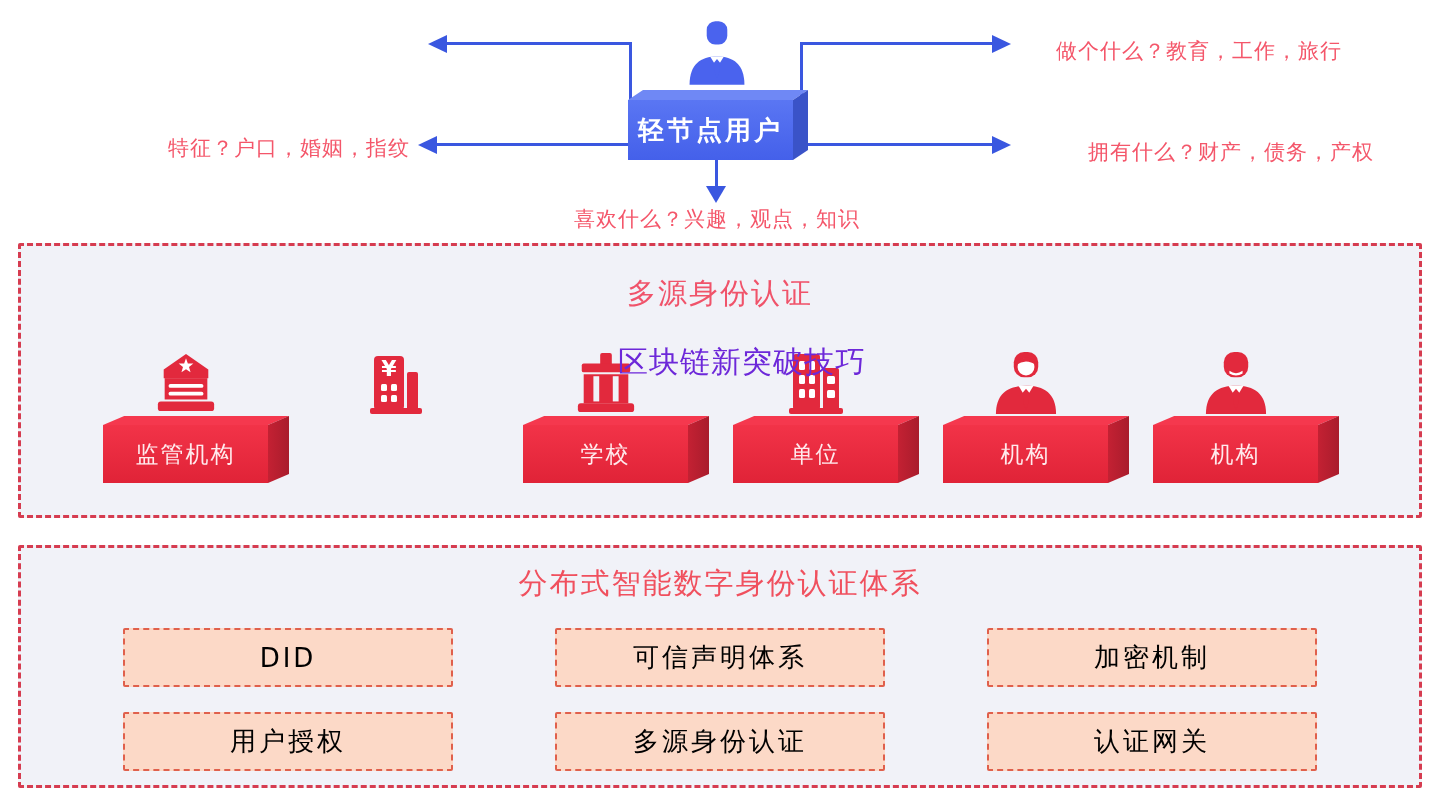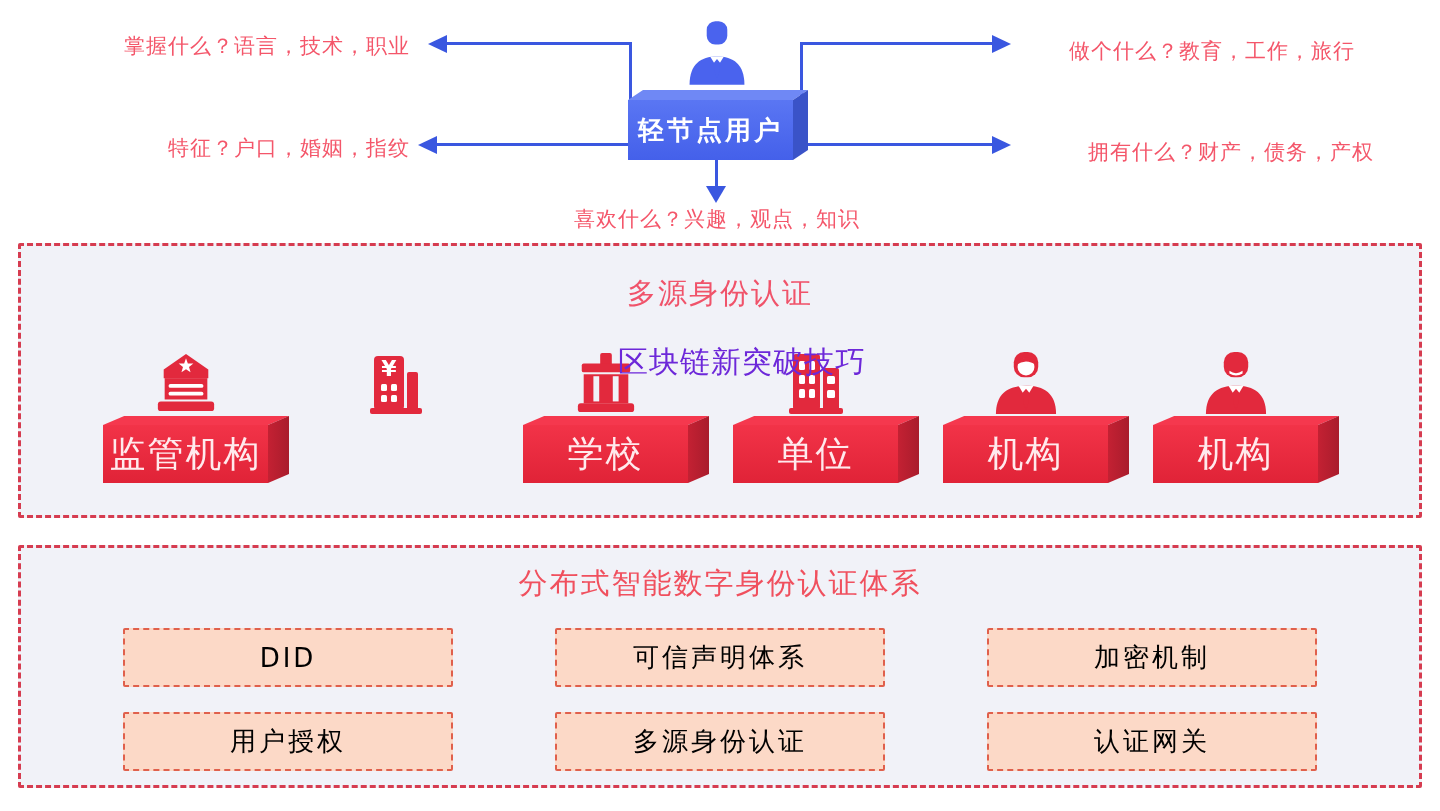--- a/index.html
+++ b/index.html
@@ -4,21 +4,21 @@
 <style>
   html,body{margin:0;padding:0;background:#ffffff;}
   .canvas{
     position:relative;width:1440px;height:811px;overflow:hidden;background:#ffffff;
     font-family:"DejaVu Sans","Liberation Sans",sans-serif;
   }
   
   .callout{position:absolute;color:#f4566a;font-size:21px;font-weight:500;letter-spacing:1px;white-space:nowrap;}
   .co-tl{left:80px;top:32px;width:330px;text-align:right;}
   .co-bl{left:80px;top:134px;width:330px;text-align:right;}
-  .co-tr{left:1032px;top:37px;width:360px;text-align:center;}
+  .co-tr{left:982px;top:37px;width:360px;text-align:right;}
   .co-br{left:1014px;top:138px;width:360px;text-align:right;}
   .co-bot{left:717px;top:205px;transform:translateX(-50%);}
   
   .aline{position:absolute;background:#3a57e0;}
   .ahead{position:absolute;width:0;height:0;}
   .ahead.left{border-top:9px solid transparent;border-bottom:9px solid transparent;border-right:19px solid #3a57e0;}
   .ahead.right{border-top:9px solid transparent;border-bottom:9px solid transparent;border-left:19px solid #3a57e0;}
   .ahead.down{border-left:10px solid transparent;border-right:10px solid transparent;border-top:17px solid #3a57e0;}
   
   .person-top{position:absolute;left:687px;top:20px;}
@@ -27,21 +27,21 @@
   .box3d .face-front{position:absolute;left:0;top:0;display:flex;align-items:center;justify-content:center;}
   .box3d .face-top{position:absolute;left:0;transform-origin:0 100%;}
   .box3d .face-side{position:absolute;top:0;transform-origin:0 0;}
   .bluebox{left:628px;top:100px;width:165px;height:60px;}
   .bluebox .face-front{width:165px;height:60px;background:linear-gradient(180deg,#5a76f3,#4460ea);
     color:#ffffff;font-size:26px;font-weight:600;letter-spacing:3px;}
   .bluebox .face-top{top:-10px;width:165px;height:10px;background:#6f88f5;transform:skewX(-56.3deg);}
   .bluebox .face-side{left:165px;width:15px;height:60px;background:#3a53c8;transform:skewY(-33.7deg);}
   .redbox{width:165px;height:58px;}
   .redbox .face-front{width:165px;height:58px;background:linear-gradient(180deg,#f23348,#e02337);
-    color:#ffeaed;font-size:36px;font-weight:500;letter-spacing:2px;}
+    color:#ffeaed;font-size:23px;font-weight:500;letter-spacing:2px;}
   .redbox .face-top{top:-9px;width:165px;height:9px;background:#f5384e;transform:skewX(-67deg);}
   .redbox .face-side{left:165px;width:21px;height:58px;background:linear-gradient(90deg,#c42133,#a91c2c);transform:skewY(-23.2deg);}
   
   .section{position:absolute;left:18px;background:#f1f2f8;border:3px dashed #d63c50;border-radius:2px;}
   .sec-multi{top:243px;width:1398px;height:269px;}
   .sec-did{top:545px;width:1398px;height:237px;}
   .sec-title{position:absolute;left:0;width:100%;text-align:center;font-size:29px;font-weight:500;letter-spacing:2px;white-space:nowrap;}
   .sec-multi .sec-title{top:28px;color:#f0536a;}
   .sec-did .sec-title{top:16px;color:#f0505e;}
   
@@ -89,21 +89,20 @@
 
   <div class="aline" style="left:715px;top:160px;width:3px;height:26px;"></div>
   <div class="ahead down" style="left:706px;top:186px;"></div>
 
   <div class="box3d bluebox">
     <div class="face-top"></div>
     <div class="face-side"></div>
     <div class="face-front">轻节点用户</div>
   </div>
 
-  <div class="callout co-tl">掌握什么？语言，技术，职业</div>
   <div class="callout co-bl">特征？户口，婚姻，指纹</div>
   <div class="callout co-tr">做个什么？教育，工作，旅行</div>
   <div class="callout co-br">拥有什么？财产，债务，产权</div>
   <div class="callout co-bot">喜欢什么？兴趣，观点，知识</div>
 
   <div class="section sec-multi">
     <div class="sec-title">多源身份认证</div>
 
     <div class="entity e1">
       <div class="entity-icon">

